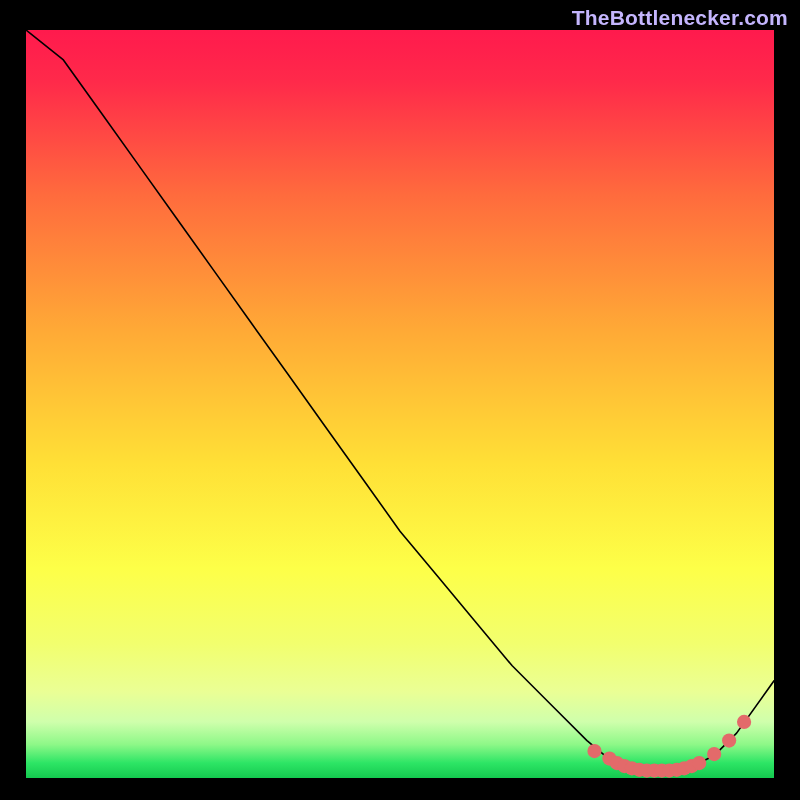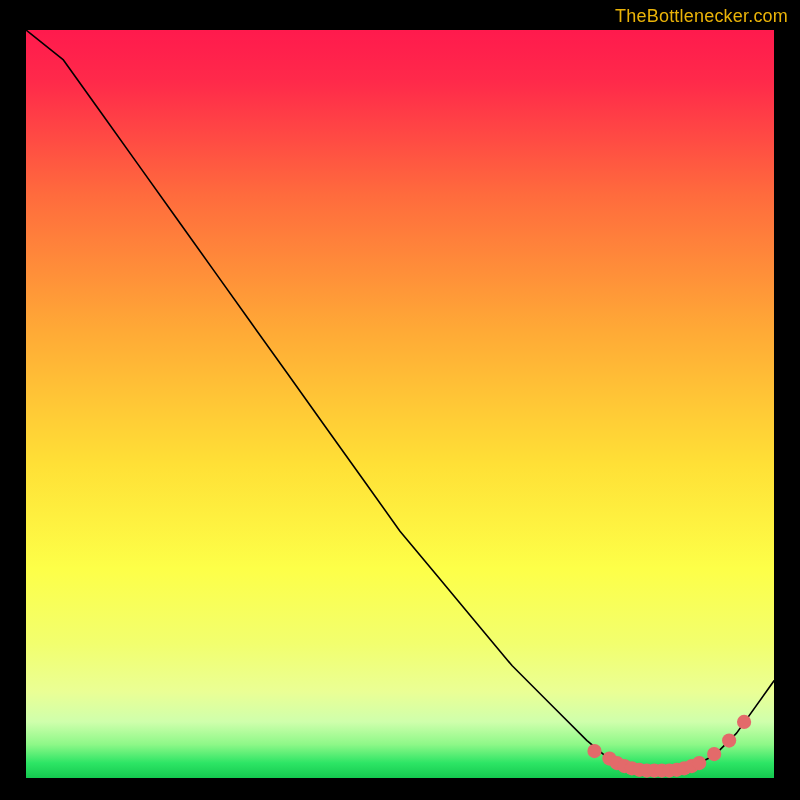--- a/index.html
+++ b/index.html
@@ -8,23 +8,23 @@
     width: 800px;
     height: 800px;
     background: #000;
     position: relative;
   }
   .attribution {
     position: absolute;
     top: 6px;
     right: 12px;
     font-family: Arial, Helvetica, sans-serif;
-    font-size: 18px;
-    font-weight: 400;
-    color: #eab308;
+    font-size: 21px;
+    font-weight: 700;
+    color: #c4b5fd;
     letter-spacing: 0.2px;
   }
   .plot {
     position: absolute;
     left: 26px;
     top: 30px;
     width: 748px;
     height: 748px;
   }
 </style>

